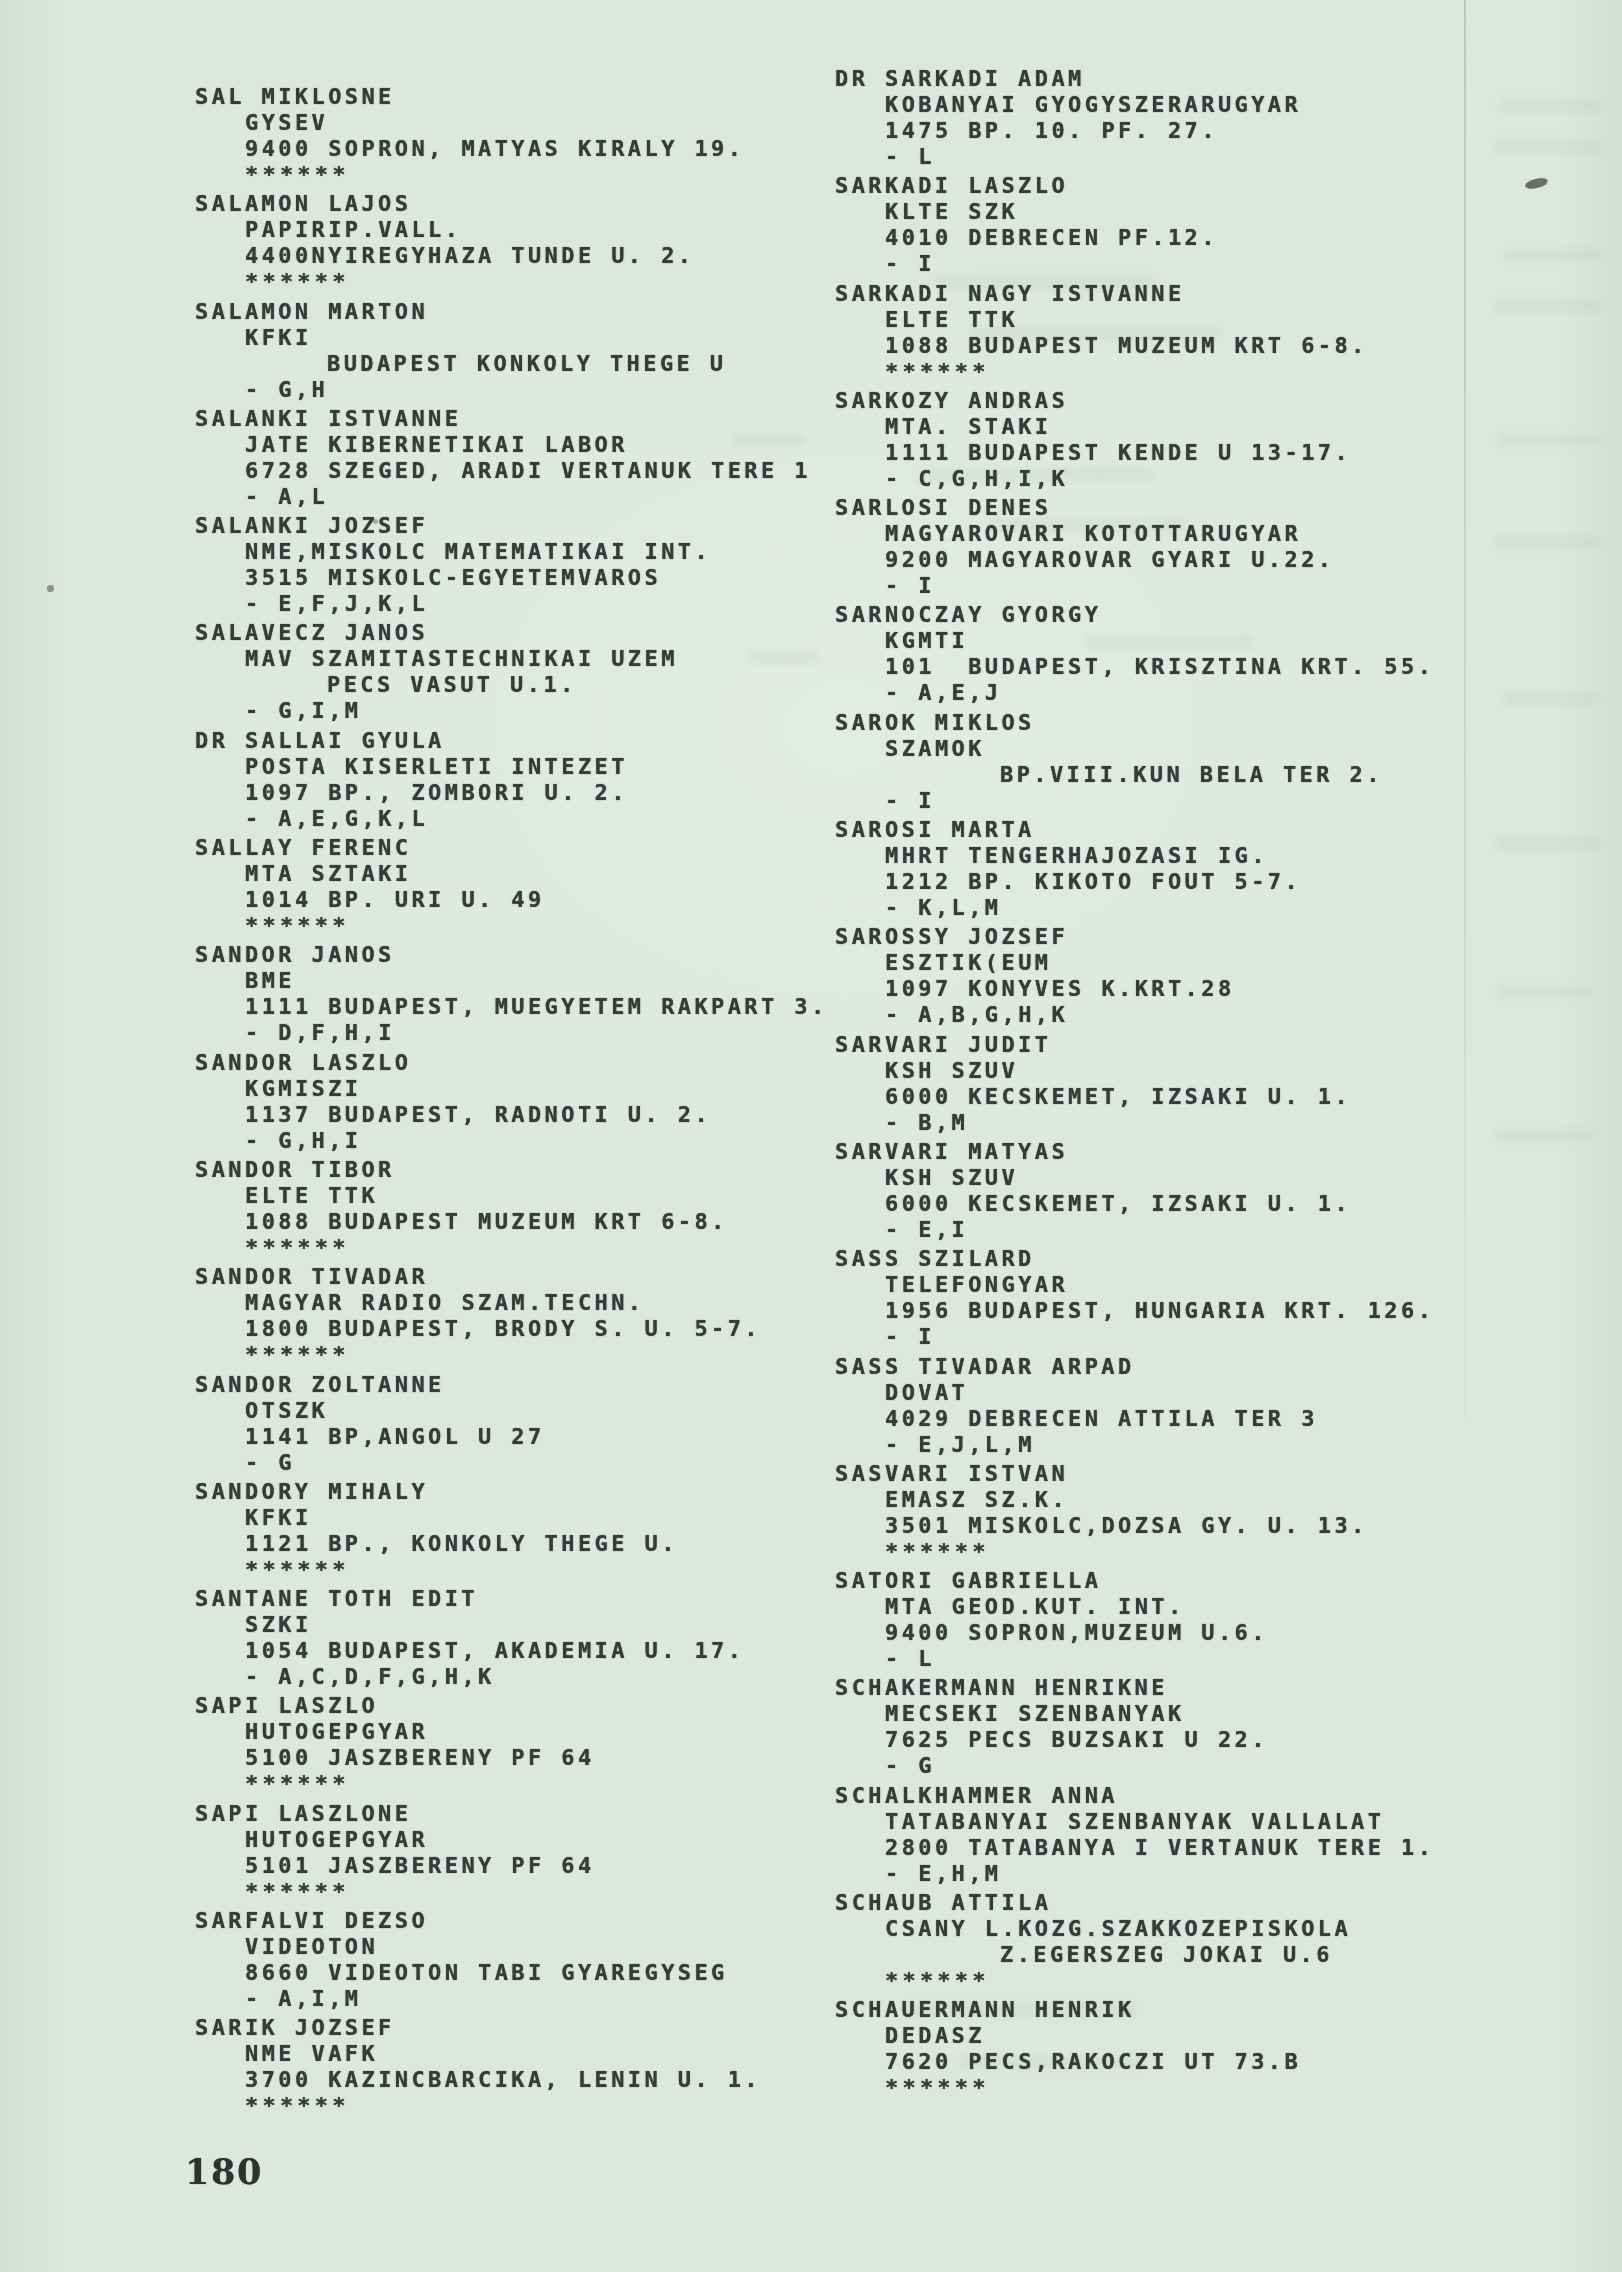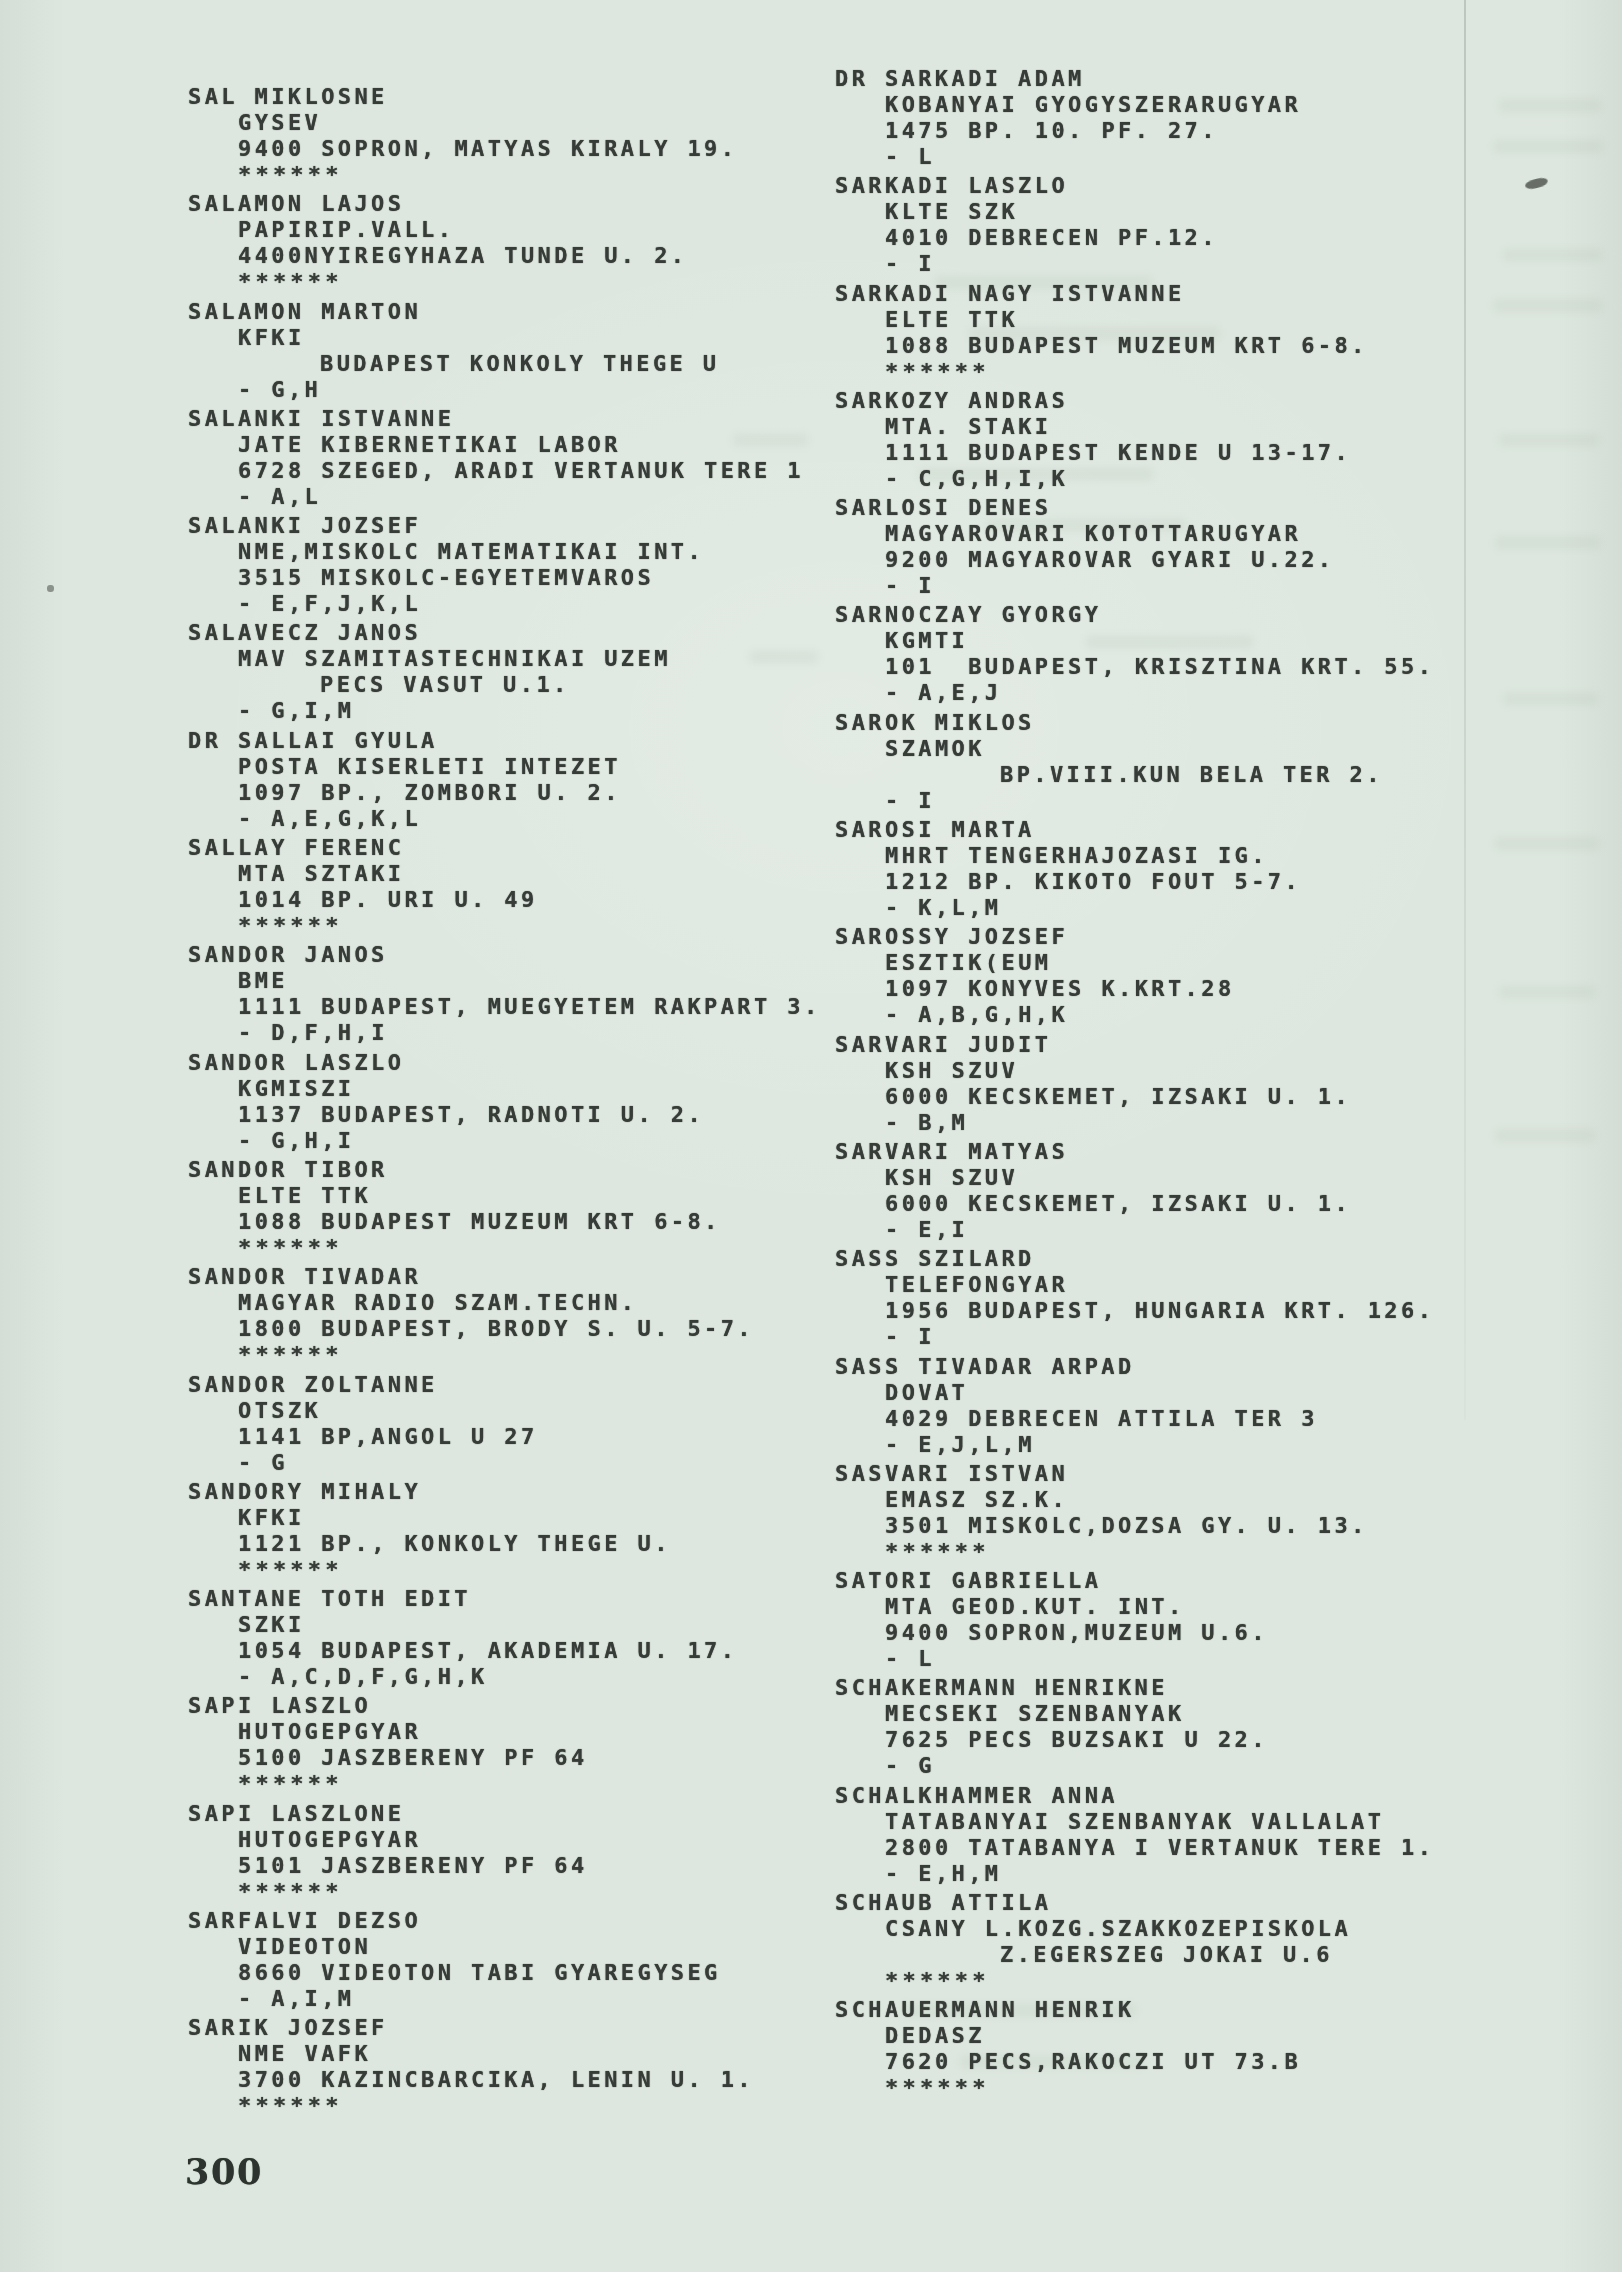--- a/index.html
+++ b/index.html
@@ -17,21 +17,21 @@
   .col{
     position:absolute;
     color:#373c38;
     font-size:22px;
     font-weight:700;
     letter-spacing:3.4px;
     line-height:26px;
     white-space:pre;
     text-shadow:0 0 1.1px rgba(46,52,47,0.85);
   }
-  #col-left{left:188px;top:84px;}
+  #col-left{left:195px;top:84px;}
   #col-right{left:835px;top:66px;}
   .entry{margin-bottom:3.3px;}
   .line{white-space:pre;}
   .line.stars{letter-spacing:4.2px;}
   .pageno{
     position:absolute;left:185px;top:2151px;
     font-family:"DejaVu Serif", serif;
     font-weight:700;font-size:35px;color:#2d332e;
     letter-spacing:1.7px;
     text-shadow:0 0 0.8px rgba(40,46,41,0.8);
@@ -75,15 +75,15 @@
   <div class="ghost" style="left:960px;top:2056px;width:184px;height:11.7px;"></div>
 
   <div class="crease"></div>
   <div class="speck" style="left:1525px;top:179px;width:22.6px;height:9.2px;transform:rotate(-14deg);opacity:0.8;"></div>
   <div class="speck" style="left:47px;top:585px;width:6.7px;height:6.7px;opacity:0.55;"></div>
   <div class="speck" style="left:373px;top:519px;width:5px;height:5px;opacity:0.4;"></div>
 
   <div class="col" id="col-left"><div class="entry"><div class="line name">SAL MIKLOSNE</div><div class="line" style="padding-left: 50px;">GYSEV</div><div class="line" style="padding-left: 50px;">9400 SOPRON, MATYAS KIRALY 19.</div><div class="line stars" style="padding-left: 50px;">******</div></div><div class="entry"><div class="line name">SALAMON LAJOS</div><div class="line" style="padding-left: 50px;">PAPIRIP.VALL.</div><div class="line" style="padding-left: 50px;">4400NYIREGYHAZA TUNDE U. 2.</div><div class="line stars" style="padding-left: 50px;">******</div></div><div class="entry"><div class="line name">SALAMON MARTON</div><div class="line" style="padding-left: 50px;">KFKI</div><div class="line" style="padding-left: 132px;">BUDAPEST KONKOLY THEGE U</div><div class="line" style="padding-left: 50px;">- G,H</div></div><div class="entry"><div class="line name">SALANKI ISTVANNE</div><div class="line" style="padding-left: 50px;">JATE KIBERNETIKAI LABOR</div><div class="line" style="padding-left: 50px;">6728 SZEGED, ARADI VERTANUK TERE 1</div><div class="line" style="padding-left: 50px;">- A,L</div></div><div class="entry"><div class="line name">SALANKI JOZSEF</div><div class="line" style="padding-left: 50px;">NME,MISKOLC MATEMATIKAI INT.</div><div class="line" style="padding-left: 50px;">3515 MISKOLC-EGYETEMVAROS</div><div class="line" style="padding-left: 50px;">- E,F,J,K,L</div></div><div class="entry"><div class="line name">SALAVECZ JANOS</div><div class="line" style="padding-left: 50px;">MAV SZAMITASTECHNIKAI UZEM</div><div class="line" style="padding-left: 132px;">PECS VASUT U.1.</div><div class="line" style="padding-left: 50px;">- G,I,M</div></div><div class="entry"><div class="line name">DR SALLAI GYULA</div><div class="line" style="padding-left: 50px;">POSTA KISERLETI INTEZET</div><div class="line" style="padding-left: 50px;">1097 BP., ZOMBORI U. 2.</div><div class="line" style="padding-left: 50px;">- A,E,G,K,L</div></div><div class="entry"><div class="line name">SALLAY FERENC</div><div class="line" style="padding-left: 50px;">MTA SZTAKI</div><div class="line" style="padding-left: 50px;">1014 BP. URI U. 49</div><div class="line stars" style="padding-left: 50px;">******</div></div><div class="entry"><div class="line name">SANDOR JANOS</div><div class="line" style="padding-left: 50px;">BME</div><div class="line" style="padding-left: 50px;">1111 BUDAPEST, MUEGYETEM RAKPART 3.</div><div class="line" style="padding-left: 50px;">- D,F,H,I</div></div><div class="entry"><div class="line name">SANDOR LASZLO</div><div class="line" style="padding-left: 50px;">KGMISZI</div><div class="line" style="padding-left: 50px;">1137 BUDAPEST, RADNOTI U. 2.</div><div class="line" style="padding-left: 50px;">- G,H,I</div></div><div class="entry"><div class="line name">SANDOR TIBOR</div><div class="line" style="padding-left: 50px;">ELTE TTK</div><div class="line" style="padding-left: 50px;">1088 BUDAPEST MUZEUM KRT 6-8.</div><div class="line stars" style="padding-left: 50px;">******</div></div><div class="entry"><div class="line name">SANDOR TIVADAR</div><div class="line" style="padding-left: 50px;">MAGYAR RADIO SZAM.TECHN.</div><div class="line" style="padding-left: 50px;">1800 BUDAPEST, BRODY S. U. 5-7.</div><div class="line stars" style="padding-left: 50px;">******</div></div><div class="entry"><div class="line name">SANDOR ZOLTANNE</div><div class="line" style="padding-left: 50px;">OTSZK</div><div class="line" style="padding-left: 50px;">1141 BP,ANGOL U 27</div><div class="line" style="padding-left: 50px;">- G</div></div><div class="entry"><div class="line name">SANDORY MIHALY</div><div class="line" style="padding-left: 50px;">KFKI</div><div class="line" style="padding-left: 50px;">1121 BP., KONKOLY THEGE U.</div><div class="line stars" style="padding-left: 50px;">******</div></div><div class="entry"><div class="line name">SANTANE TOTH EDIT</div><div class="line" style="padding-left: 50px;">SZKI</div><div class="line" style="padding-left: 50px;">1054 BUDAPEST, AKADEMIA U. 17.</div><div class="line" style="padding-left: 50px;">- A,C,D,F,G,H,K</div></div><div class="entry"><div class="line name">SAPI LASZLO</div><div class="line" style="padding-left: 50px;">HUTOGEPGYAR</div><div class="line" style="padding-left: 50px;">5100 JASZBERENY PF 64</div><div class="line stars" style="padding-left: 50px;">******</div></div><div class="entry"><div class="line name">SAPI LASZLONE</div><div class="line" style="padding-left: 50px;">HUTOGEPGYAR</div><div class="line" style="padding-left: 50px;">5101 JASZBERENY PF 64</div><div class="line stars" style="padding-left: 50px;">******</div></div><div class="entry"><div class="line name">SARFALVI DEZSO</div><div class="line" style="padding-left: 50px;">VIDEOTON</div><div class="line" style="padding-left: 50px;">8660 VIDEOTON TABI GYAREGYSEG</div><div class="line" style="padding-left: 50px;">- A,I,M</div></div><div class="entry"><div class="line name">SARIK JOZSEF</div><div class="line" style="padding-left: 50px;">NME VAFK</div><div class="line" style="padding-left: 50px;">3700 KAZINCBARCIKA, LENIN U. 1.</div><div class="line stars" style="padding-left: 50px;">******</div></div></div>
   <div class="col" id="col-right"><div class="entry"><div class="line name">DR SARKADI ADAM</div><div class="line" style="padding-left: 50px;">KOBANYAI GYOGYSZERARUGYAR</div><div class="line" style="padding-left: 50px;">1475 BP. 10. PF. 27.</div><div class="line" style="padding-left: 50px;">- L</div></div><div class="entry"><div class="line name">SARKADI LASZLO</div><div class="line" style="padding-left: 50px;">KLTE SZK</div><div class="line" style="padding-left: 50px;">4010 DEBRECEN PF.12.</div><div class="line" style="padding-left: 50px;">- I</div></div><div class="entry"><div class="line name">SARKADI NAGY ISTVANNE</div><div class="line" style="padding-left: 50px;">ELTE TTK</div><div class="line" style="padding-left: 50px;">1088 BUDAPEST MUZEUM KRT 6-8.</div><div class="line stars" style="padding-left: 50px;">******</div></div><div class="entry"><div class="line name">SARKOZY ANDRAS</div><div class="line" style="padding-left: 50px;">MTA. STAKI</div><div class="line" style="padding-left: 50px;">1111 BUDAPEST KENDE U 13-17.</div><div class="line" style="padding-left: 50px;">- C,G,H,I,K</div></div><div class="entry"><div class="line name">SARLOSI DENES</div><div class="line" style="padding-left: 50px;">MAGYAROVARI KOTOTTARUGYAR</div><div class="line" style="padding-left: 50px;">9200 MAGYAROVAR GYARI U.22.</div><div class="line" style="padding-left: 50px;">- I</div></div><div class="entry"><div class="line name">SARNOCZAY GYORGY</div><div class="line" style="padding-left: 50px;">KGMTI</div><div class="line" style="padding-left: 50px;">101  BUDAPEST, KRISZTINA KRT. 55.</div><div class="line" style="padding-left: 50px;">- A,E,J</div></div><div class="entry"><div class="line name">SAROK MIKLOS</div><div class="line" style="padding-left: 50px;">SZAMOK</div><div class="line" style="padding-left: 165px;">BP.VIII.KUN BELA TER 2.</div><div class="line" style="padding-left: 50px;">- I</div></div><div class="entry"><div class="line name">SAROSI MARTA</div><div class="line" style="padding-left: 50px;">MHRT TENGERHAJOZASI IG.</div><div class="line" style="padding-left: 50px;">1212 BP. KIKOTO FOUT 5-7.</div><div class="line" style="padding-left: 50px;">- K,L,M</div></div><div class="entry"><div class="line name">SAROSSY JOZSEF</div><div class="line" style="padding-left: 50px;">ESZTIK(EUM</div><div class="line" style="padding-left: 50px;">1097 KONYVES K.KRT.28</div><div class="line" style="padding-left: 50px;">- A,B,G,H,K</div></div><div class="entry"><div class="line name">SARVARI JUDIT</div><div class="line" style="padding-left: 50px;">KSH SZUV</div><div class="line" style="padding-left: 50px;">6000 KECSKEMET, IZSAKI U. 1.</div><div class="line" style="padding-left: 50px;">- B,M</div></div><div class="entry"><div class="line name">SARVARI MATYAS</div><div class="line" style="padding-left: 50px;">KSH SZUV</div><div class="line" style="padding-left: 50px;">6000 KECSKEMET, IZSAKI U. 1.</div><div class="line" style="padding-left: 50px;">- E,I</div></div><div class="entry"><div class="line name">SASS SZILARD</div><div class="line" style="padding-left: 50px;">TELEFONGYAR</div><div class="line" style="padding-left: 50px;">1956 BUDAPEST, HUNGARIA KRT. 126.</div><div class="line" style="padding-left: 50px;">- I</div></div><div class="entry"><div class="line name">SASS TIVADAR ARPAD</div><div class="line" style="padding-left: 50px;">DOVAT</div><div class="line" style="padding-left: 50px;">4029 DEBRECEN ATTILA TER 3</div><div class="line" style="padding-left: 50px;">- E,J,L,M</div></div><div class="entry"><div class="line name">SASVARI ISTVAN</div><div class="line" style="padding-left: 50px;">EMASZ SZ.K.</div><div class="line" style="padding-left: 50px;">3501 MISKOLC,DOZSA GY. U. 13.</div><div class="line stars" style="padding-left: 50px;">******</div></div><div class="entry"><div class="line name">SATORI GABRIELLA</div><div class="line" style="padding-left: 50px;">MTA GEOD.KUT. INT.</div><div class="line" style="padding-left: 50px;">9400 SOPRON,MUZEUM U.6.</div><div class="line" style="padding-left: 50px;">- L</div></div><div class="entry"><div class="line name">SCHAKERMANN HENRIKNE</div><div class="line" style="padding-left: 50px;">MECSEKI SZENBANYAK</div><div class="line" style="padding-left: 50px;">7625 PECS BUZSAKI U 22.</div><div class="line" style="padding-left: 50px;">- G</div></div><div class="entry"><div class="line name">SCHALKHAMMER ANNA</div><div class="line" style="padding-left: 50px;">TATABANYAI SZENBANYAK VALLALAT</div><div class="line" style="padding-left: 50px;">2800 TATABANYA I VERTANUK TERE 1.</div><div class="line" style="padding-left: 50px;">- E,H,M</div></div><div class="entry"><div class="line name">SCHAUB ATTILA</div><div class="line" style="padding-left: 50px;">CSANY L.KOZG.SZAKKOZEPISKOLA</div><div class="line" style="padding-left: 165px;">Z.EGERSZEG JOKAI U.6</div><div class="line stars" style="padding-left: 50px;">******</div></div><div class="entry"><div class="line name">SCHAUERMANN HENRIK</div><div class="line" style="padding-left: 50px;">DEDASZ</div><div class="line" style="padding-left: 50px;">7620 PECS,RAKOCZI UT 73.B</div><div class="line stars" style="padding-left: 50px;">******</div></div></div>
 
-  <div class="pageno">300</div>
+  <div class="pageno">180</div>
 </div>
 
 
 </body></html>

